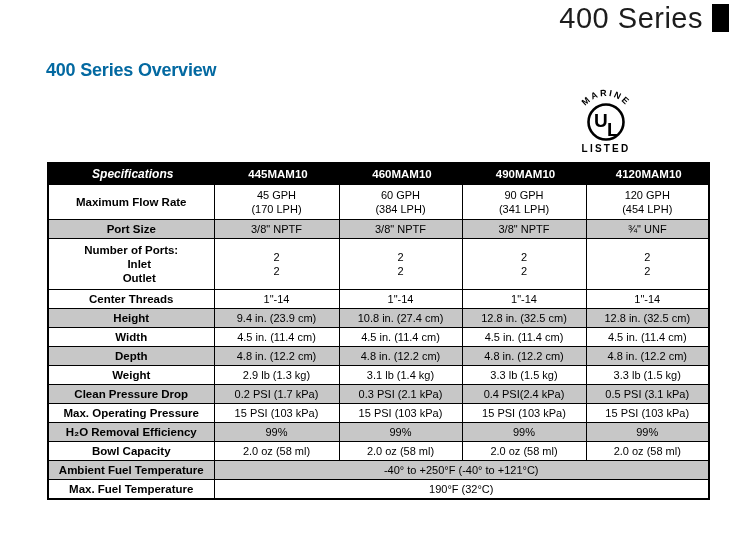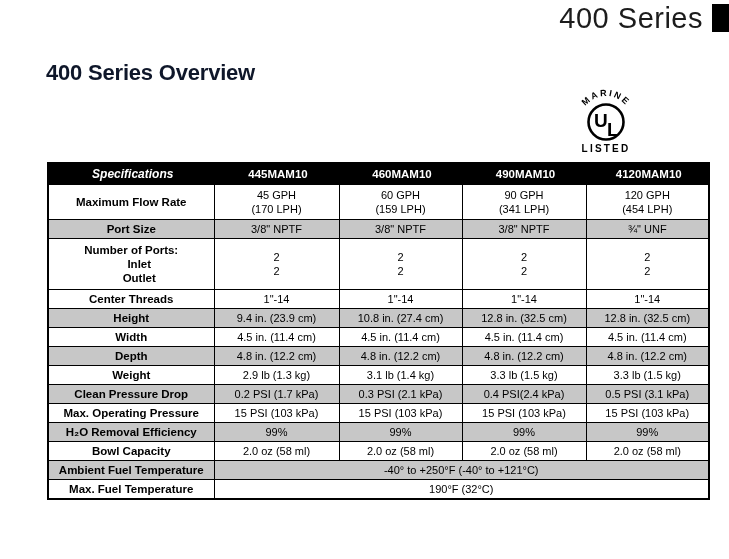--- a/index.html
+++ b/index.html
@@ -10,22 +10,22 @@
 
   
   .corner-tab { position:absolute; top:4px; right:0; width:17px; height:28px; background:#000; }
   .series-title {
     position:absolute; top:2px; right:26px; font-size:29px; font-weight:400;
     color:#1c1c1c; letter-spacing:0.5px;text-align:center;
   }
 
   
   .page-heading {
-    position:absolute; top:60px; left:46px; font-size:22px; font-weight:bold;
-    color:#0f172a; letter-spacing:-0.2px;
+    position:absolute; top:60px; left:46px; font-size:18px; font-weight:bold;
+    color:#0369a1; letter-spacing:-0.2px;
   }
 
   
   .ul-logo { position:absolute; left:571px; top:80px; }
 
   
   .spec-table-wrap { position:absolute; left:47px; top:162px; }
   table.spec {
     border-collapse:collapse; table-layout:fixed; width:661px;
     font-size:11px; border:2px solid #000;
@@ -83,21 +83,21 @@
         <td>460MAM10</td>
         <td>490MAM10</td>
         <td>4120MAM10</td>
       </tr>
 
       <tr class="tall">
         <td class="lbl">Maximum Flow Rate</td>
         <td class="pre">45 GPH
 (170 LPH)</td>
         <td class="pre">60 GPH
-(159 LPH)</td>
+(384 LPH)</td>
         <td class="pre">90 GPH
 (341 LPH)</td>
         <td class="pre">120 GPH
 (454 LPH)</td>
       </tr>
 
       <tr class="gray std">
         <td class="lbl">Port Size</td>
         <td>3/8" NPTF</td>
         <td>3/8" NPTF</td>

